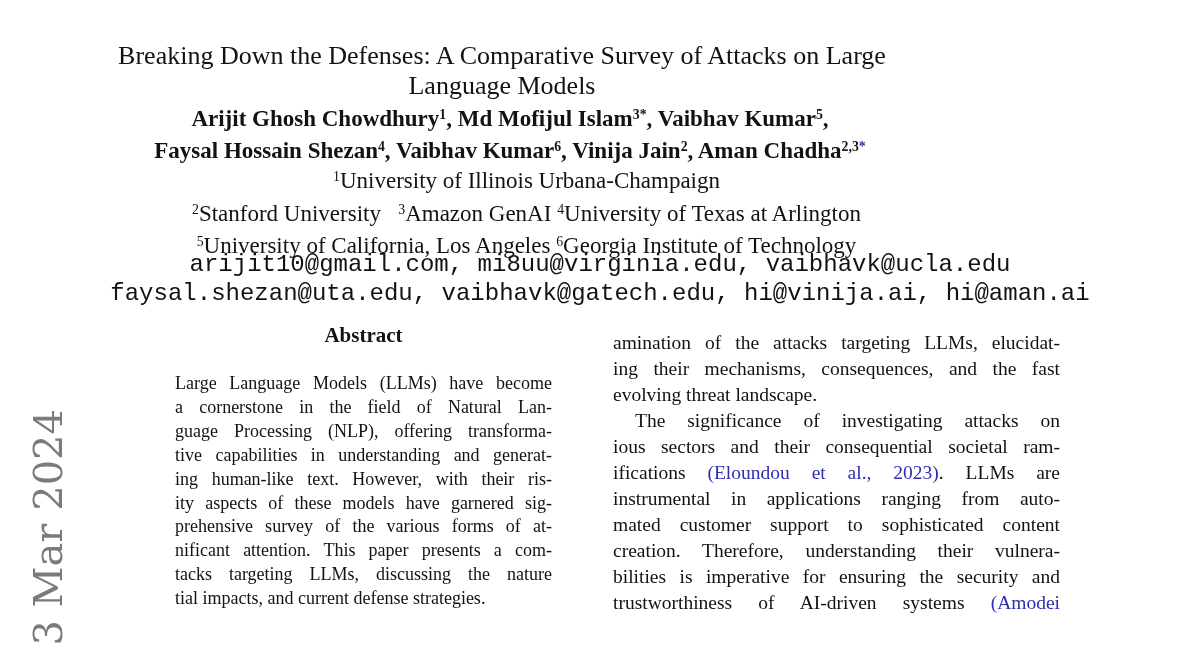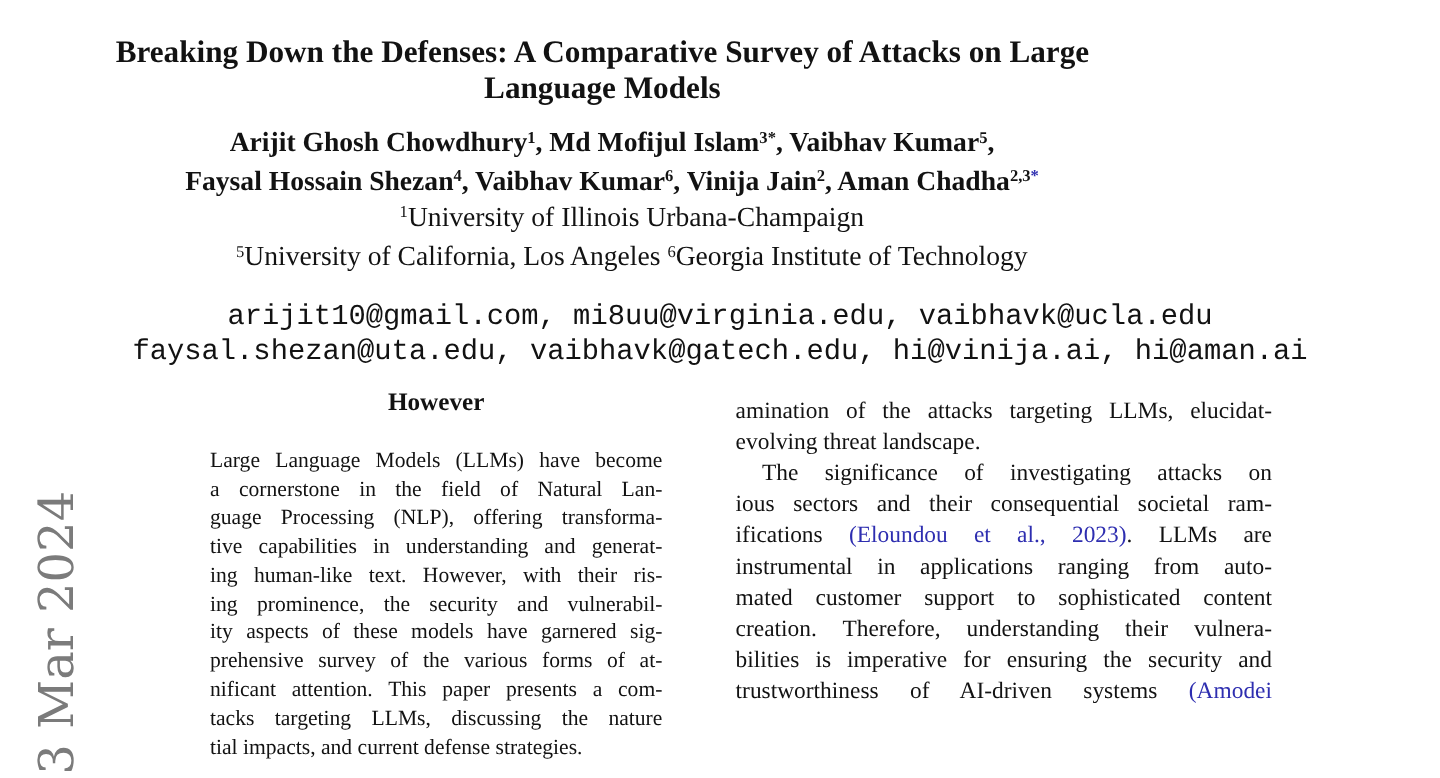--- a/index.html
+++ b/index.html
@@ -9,21 +9,21 @@
   }
   .block{position:absolute;}
   .tline{white-space:normal;}
   .justify .tline{text-align:justify;text-align-last:justify;}
   .justify .tline.end{text-align-last:left;}
   .center .tline{text-align:center;text-align-last:center;white-space:pre-wrap;}
   .tline.indent{padding-left:22px;}
   .sup{font-size:0.60em;vertical-align:0.52em;}
   .link{color:var(--link,#2e2eb0);}
 
-  .title-block{left:0;width:1004px;top:29px;font-size:26px;line-height:30px;font-weight:bold;}
+  .title-block{left:0;width:1004px;top:41px;font-size:26px;line-height:30px;font-weight:normal;}
   .authors-block{left:0;width:1020px;top:101px;font-size:23px;line-height:28px;font-weight:bold;}
   .affil-block{left:0;width:1053px;top:163px;font-size:23px;line-height:28.5px;}
   .emails-block{left:0;width:1200px;top:251px;font-family:"Liberation Mono","DejaVu Sans Mono",monospace;font-size:24px;line-height:28.5px;}
   .abstract-head{left:175px;width:377px;top:323px;font-size:21px;font-weight:bold;text-align:center;}
   .left-col{left:175px;width:377px;top:372px;font-size:18px;line-height:23.9px;}
   .right-col{left:613px;width:447px;top:330px;font-size:19.5px;line-height:26px;}
 
   .arxiv-stamp{
     left:26px;top:409px;
     writing-mode:vertical-rl;transform:rotate(180deg);
@@ -44,46 +44,47 @@
       <div class="tline"><span>Language Models</span></div>
     </div>
 
   <div class="block center authors-block">
       <div class="tline"><span>Arijit Ghosh Chowdhury</span><span class="sup">1</span><span>, Md Mofijul Islam</span><span class="sup">3*</span><span>, Vaibhav Kumar</span><span class="sup">5</span><span>,</span></div>
       <div class="tline"><span>Faysal Hossain Shezan</span><span class="sup">4</span><span>, Vaibhav Kumar</span><span class="sup">6</span><span>, Vinija Jain</span><span class="sup">2</span><span>, Aman Chadha</span><span class="sup">2,3</span><span class="sup link">*</span></div>
     </div>
 
   <div class="block center affil-block">
       <div class="tline"><span class="sup">1</span><span>University of Illinois Urbana-Champaign</span></div>
+      <div class="tline"><span class="sup">2</span><span>Stanford University   </span><span class="sup">3</span><span>Amazon GenAI </span><span class="sup">4</span><span>University of Texas at Arlington</span></div>
       <div class="tline"><span class="sup">5</span><span>University of California, Los Angeles </span><span class="sup">6</span><span>Georgia Institute of Technology</span></div>
     </div>
 
   <div class="block center emails-block">
       <div class="tline"><span>arijit10@gmail.com, mi8uu@virginia.edu, vaibhavk@ucla.edu</span></div>
       <div class="tline"><span>faysal.shezan@uta.edu, vaibhavk@gatech.edu, hi@vinija.ai, hi@aman.ai</span></div>
     </div>
 
-  <div class="block abstract-head">However</div>
+  <div class="block abstract-head">Abstract</div>
 
   <div class="block justify left-col">
       <div class="tline"><span>Large Language Models (LLMs) have become</span></div>
       <div class="tline"><span>a cornerstone in the field of Natural Lan-</span></div>
       <div class="tline"><span>guage Processing (NLP), offering transforma-</span></div>
       <div class="tline"><span>tive capabilities in understanding and generat-</span></div>
       <div class="tline"><span>ing human-like text.  However, with their ris-</span></div>
-      <div class="tline"><span>ing prominence, the security and vulnerabil-</span></div>
       <div class="tline"><span>ity aspects of these models have garnered sig-</span></div>
       <div class="tline"><span>prehensive survey of the various forms of at-</span></div>
       <div class="tline"><span>nificant attention.  This paper presents a com-</span></div>
       <div class="tline"><span>tacks targeting LLMs, discussing the nature</span></div>
       <div class="tline end"><span>tial impacts, and current defense strategies.</span></div>
     </div>
 
   <div class="block justify right-col">
       <div class="tline"><span>amination of the attacks targeting LLMs, elucidat-</span></div>
+      <div class="tline"><span>ing their mechanisms, consequences, and the fast</span></div>
       <div class="tline end"><span>evolving threat landscape.</span></div>
       <div class="tline indent"><span>The significance of investigating attacks on</span></div>
       <div class="tline"><span>ious sectors and their consequential societal ram-</span></div>
       <div class="tline"><span>ifications </span><span class="link">(Eloundou et al., 2023)</span><span>. LLMs are</span></div>
       <div class="tline"><span>instrumental in applications ranging from auto-</span></div>
       <div class="tline"><span>mated customer support to sophisticated content</span></div>
       <div class="tline"><span>creation. Therefore, understanding their vulnera-</span></div>
       <div class="tline"><span>bilities is imperative for ensuring the security and</span></div>
       <div class="tline"><span>trustworthiness of AI-driven systems </span><span class="link">(Amodei</span></div>
     </div>

